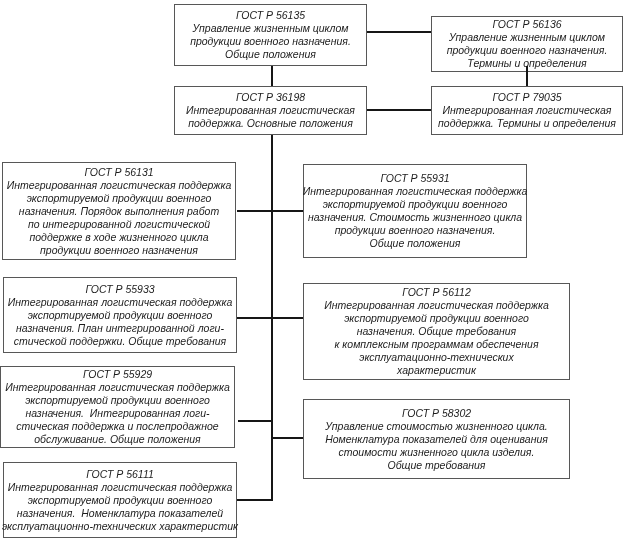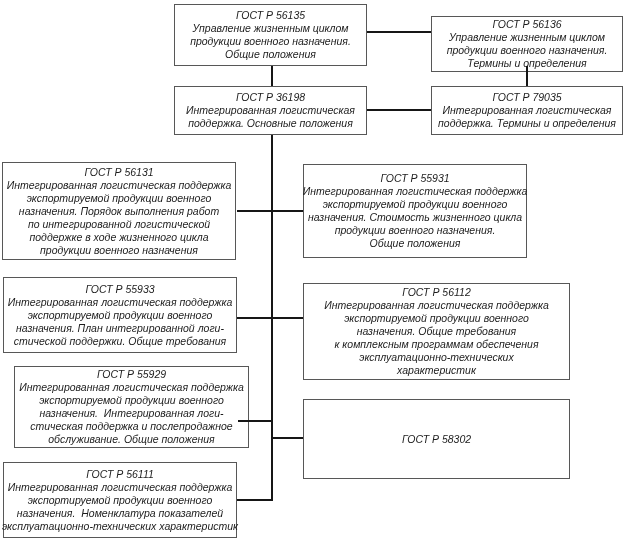--- a/index.html
+++ b/index.html
@@ -73,21 +73,21 @@
 поддержке в ходе жизненного цикла
 продукции военного назначения</div>
   </div>
   <div class="node" style="left:3px; top:277px; width:234px; height:76px">
     <div class="node-code">ГОСТ Р 55933</div>
     <div class="node-body">Интегрированная логистическая поддержка
 экспортируемой продукции военного
 назначения. План интегрированной логи-
 стической поддержки. Общие требования</div>
   </div>
-  <div class="node" style="left:14px; top:366px; width:235px; height:82px">
+  <div class="node" style="left:0; top:366px; width:235px; height:82px">
     <div class="node-code">ГОСТ Р 55929</div>
     <div class="node-body">Интегрированная логистическая поддержка
 экспортируемой продукции военного
 назначения.  Интегрированная логи-
 стическая поддержка и послепродажное
 обслуживание. Общие положения</div>
   </div>
   <div class="node" style="left:3px; top:462px; width:234px; height:76px">
     <div class="node-code">ГОСТ Р 56111</div>
     <div class="node-body">Интегрированная логистическая поддержка
@@ -108,20 +108,24 @@
     <div class="node-code">ГОСТ Р 56112</div>
     <div class="node-body">Интегрированная логистическая поддержка
 экспортируемой продукции военного
 назначения. Общие требования
 к комплексным программам обеспечения
 эксплуатационно-технических
 характеристик</div>
   </div>
   <div class="node" style="left:303px; top:399px; width:267px; height:80px">
     <div class="node-code">ГОСТ Р 58302</div>
+    <div class="node-body">Управление стоимостью жизненного цикла.
+Номенклатура показателей для оценивания
+стоимости жизненного цикла изделия.
+Общие требования</div>
   </div>
 
   <div class="edge" style="left:367px; top:31px;  width:64px;  height:2px"></div>
   <div class="edge" style="left:271px; top:66px;  width:2px;   height:20px"></div>
   <div class="edge" style="left:526px; top:66px;  width:2px;   height:20px"></div>
   <div class="edge" style="left:367px; top:109px; width:64px;  height:2px"></div>
   <div class="edge" style="left:271px; top:135px; width:2px;   height:366px"></div>
   <div class="edge" style="left:237px; top:210px; width:66px;  height:2px"></div>
   <div class="edge" style="left:237px; top:317px; width:66px;  height:2px"></div>
   <div class="edge" style="left:238px; top:420px; width:35px;  height:2px"></div>

